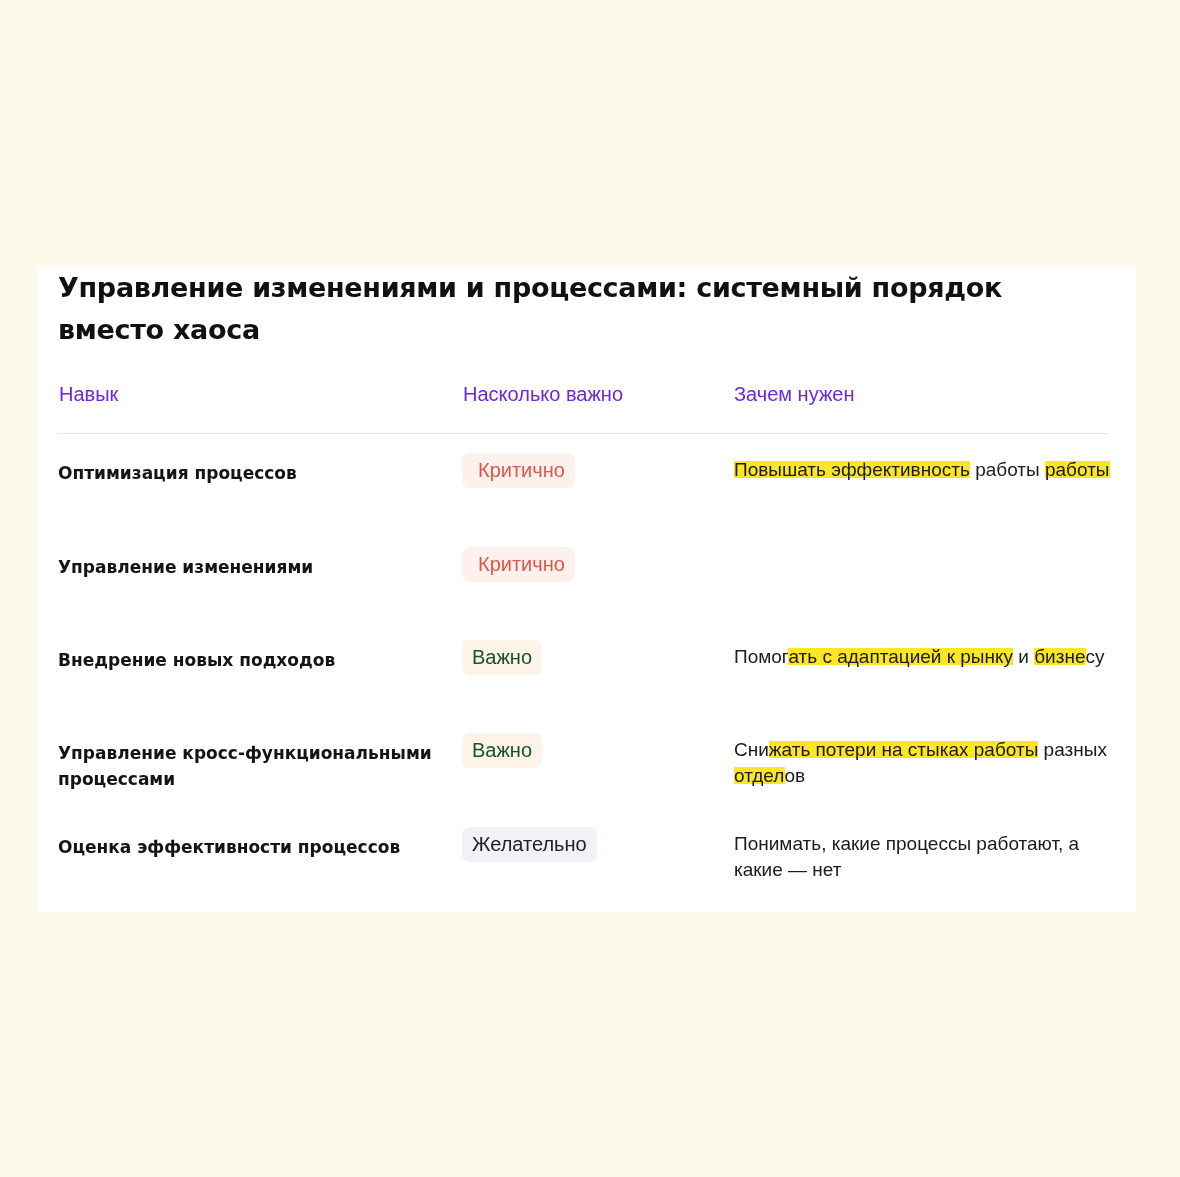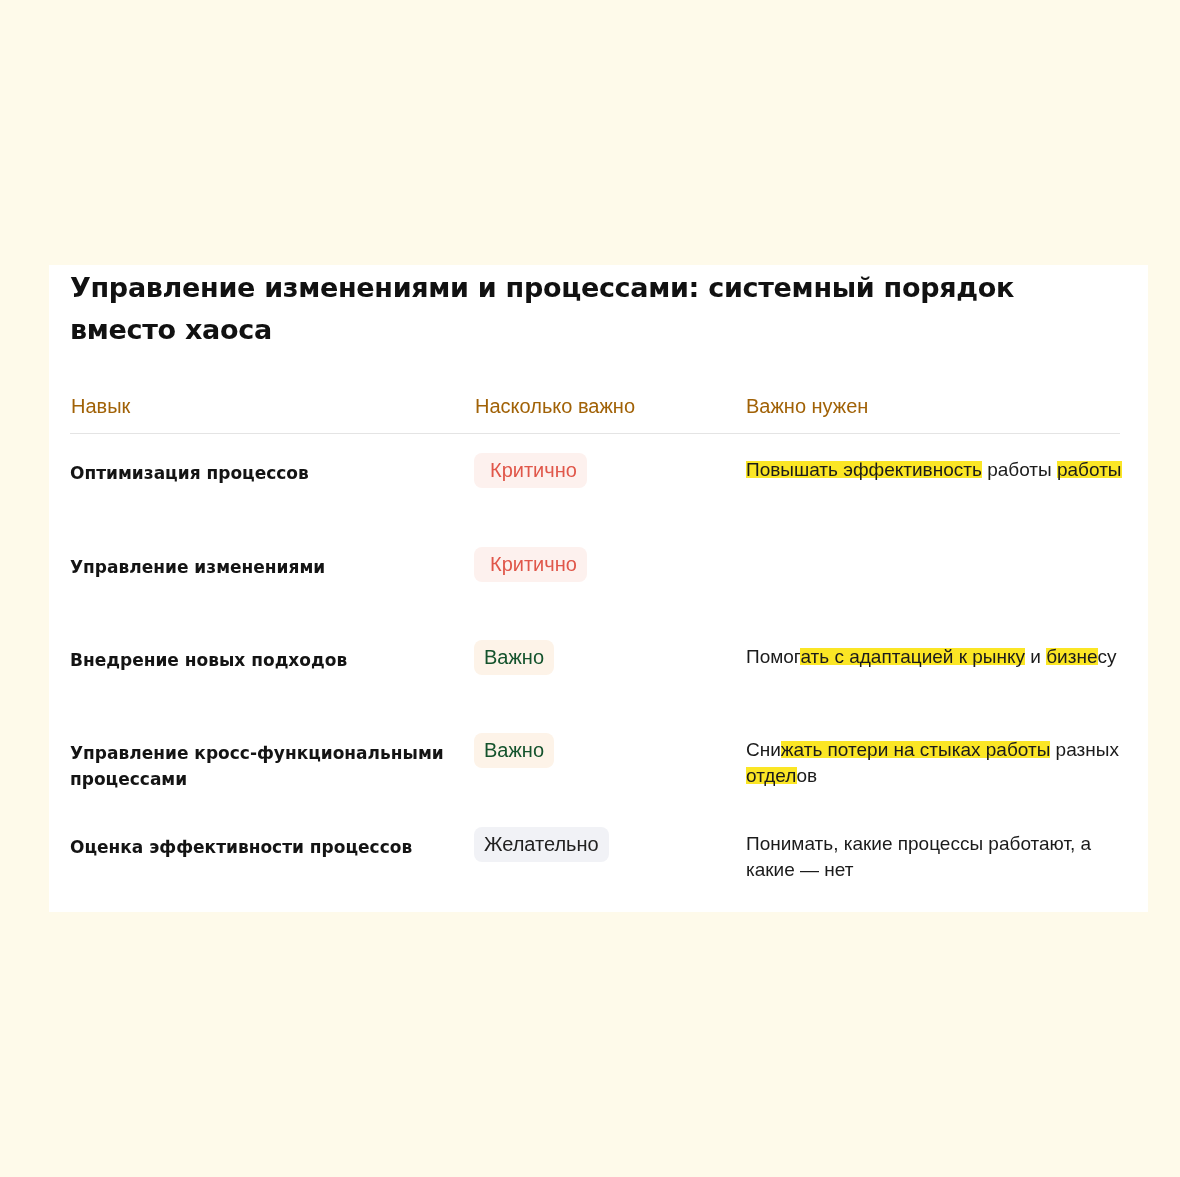--- a/index.html
+++ b/index.html
@@ -3,30 +3,29 @@
 <meta charset="utf-8">
 <style>
   html, body { margin:0; padding:0; }
   body {
     width:1180px; height:1177px; background:#fefaea; position:relative;
     font-family:"Liberation Sans", sans-serif; overflow:hidden;
   }
   .card {
     position:absolute; left:37px; top:265px; width:1099px; height:647px;
     background:#ffffff;
-    margin-left:12px;
   }
   .title {
     position:absolute; left:21px; top:2px; width:1050px;
     font-family:"DejaVu Sans", sans-serif; font-weight:bold;
     font-size:27px; line-height:42px; color:#111; letter-spacing:-0.3px; margin:0;
   }
   .thead { position:absolute; top:118px; left:0; width:100%; height:30px; }
   .th {
-    position:absolute; font-size:20px; color:#a16207; top:12px;
+    position:absolute; font-size:20px; color:#6d28d9; top:0;
   }
   .divider {
     position:absolute; left:21px; top:168px; width:1050px; height:1px; background:#e4e4e4;
   }
   .row { position:absolute; left:0; width:100%; height:90px; }
   .skill {
     position:absolute; left:21px; top:0; width:380px;
     font-family:"DejaVu Sans", sans-serif; font-weight:bold; font-size:17px;
     line-height:26px; color:#141414;
   }
@@ -45,21 +44,21 @@
 </style>
 </head>
 <body>
 
 <div class="card">
   <h1 class="title">Управление изменениями и процессами: системный порядок вместо хаоса</h1>
 
   <div class="thead">
     <span class="th" style="left:22px">Навык</span>
     <span class="th" style="left:426px">Насколько важно</span>
-    <span class="th" style="left:697px">Важно нужен</span>
+    <span class="th" style="left:697px">Зачем нужен</span>
   </div>
   <div class="divider"></div>
 
   <div id="rows">
       <div class="row" style="top: 195px; text-decoration: underline;">
         <div class="skill">Оптимизация процессов</div>
         <span class="badge crit">Критично</span>
         <div class="reason"><span class="hl">Повышать эффективность</span><span> работы </span><span class="hl">работы</span></div>
       </div>
       <div class="row" style="top: 289px;">

